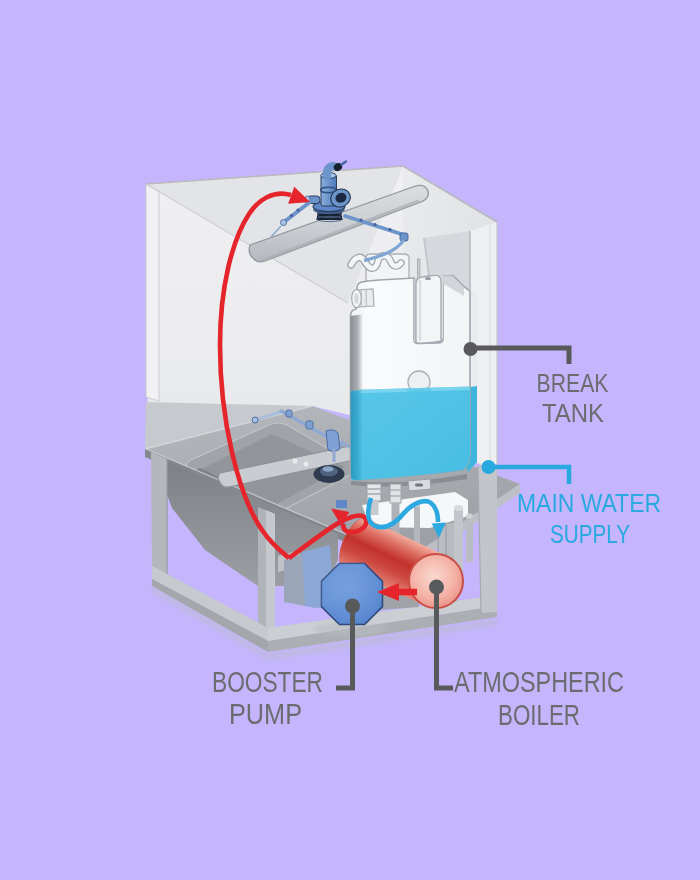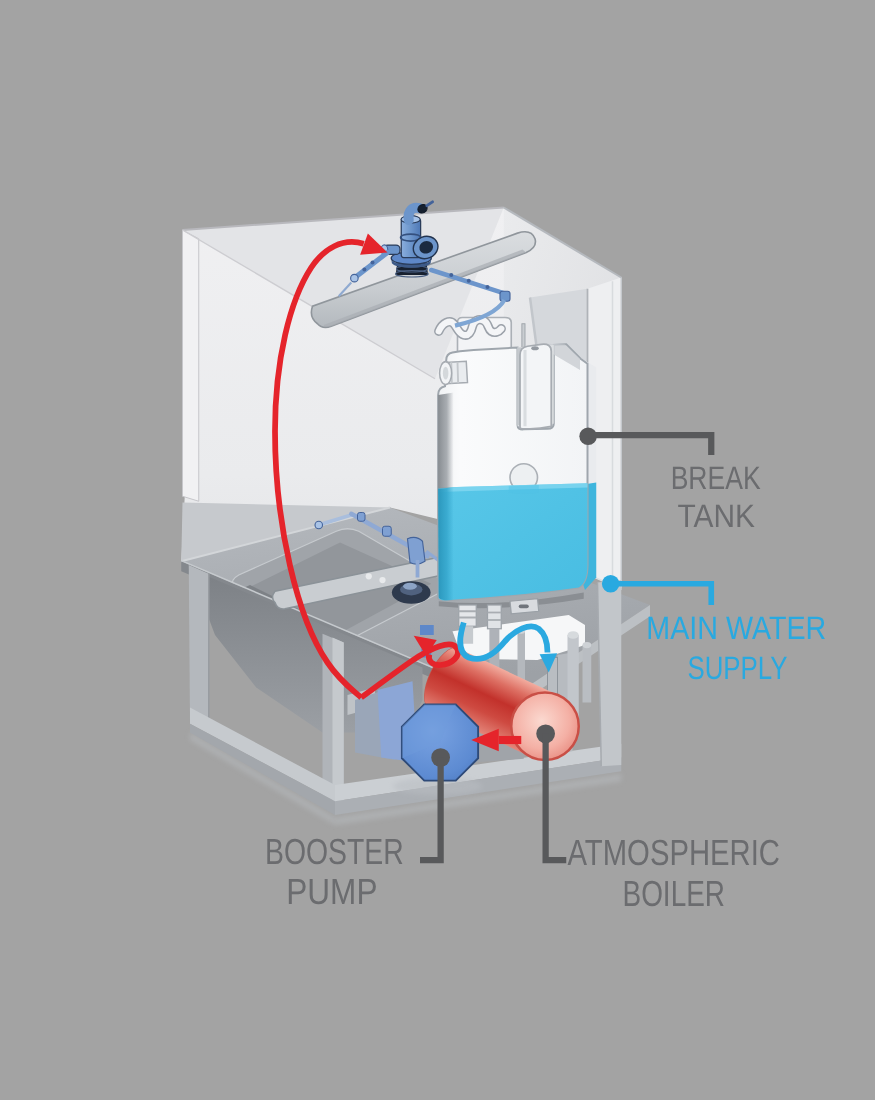--- a/index.html
+++ b/index.html
@@ -1,17 +1,17 @@
 <!DOCTYPE html>
 <html><head>
 <meta charset="utf-8">
 <title>diagram</title>
 <style>
 html,body{margin:0;padding:0;background:#ffffff;}
-#stage{position:relative;width:700px;height:880px;background:#a3a3a3;overflow:hidden;}
+#stage{position:relative;width:700px;height:880px;background:#c4b5fd;overflow:hidden;}
 svg{position:absolute;left:0;top:0;}
 text{font-family:"Liberation Sans",sans-serif;}
 </style>
 </head>
 <body>
 <div id="stage">
 <svg width="700" height="880" viewBox="0 0 700 880">
 <defs>
 <linearGradient id="gInterior" x1="0" y1="0" x2="0" y2="1">
   <stop offset="0" stop-color="#F0F0F2"></stop>

